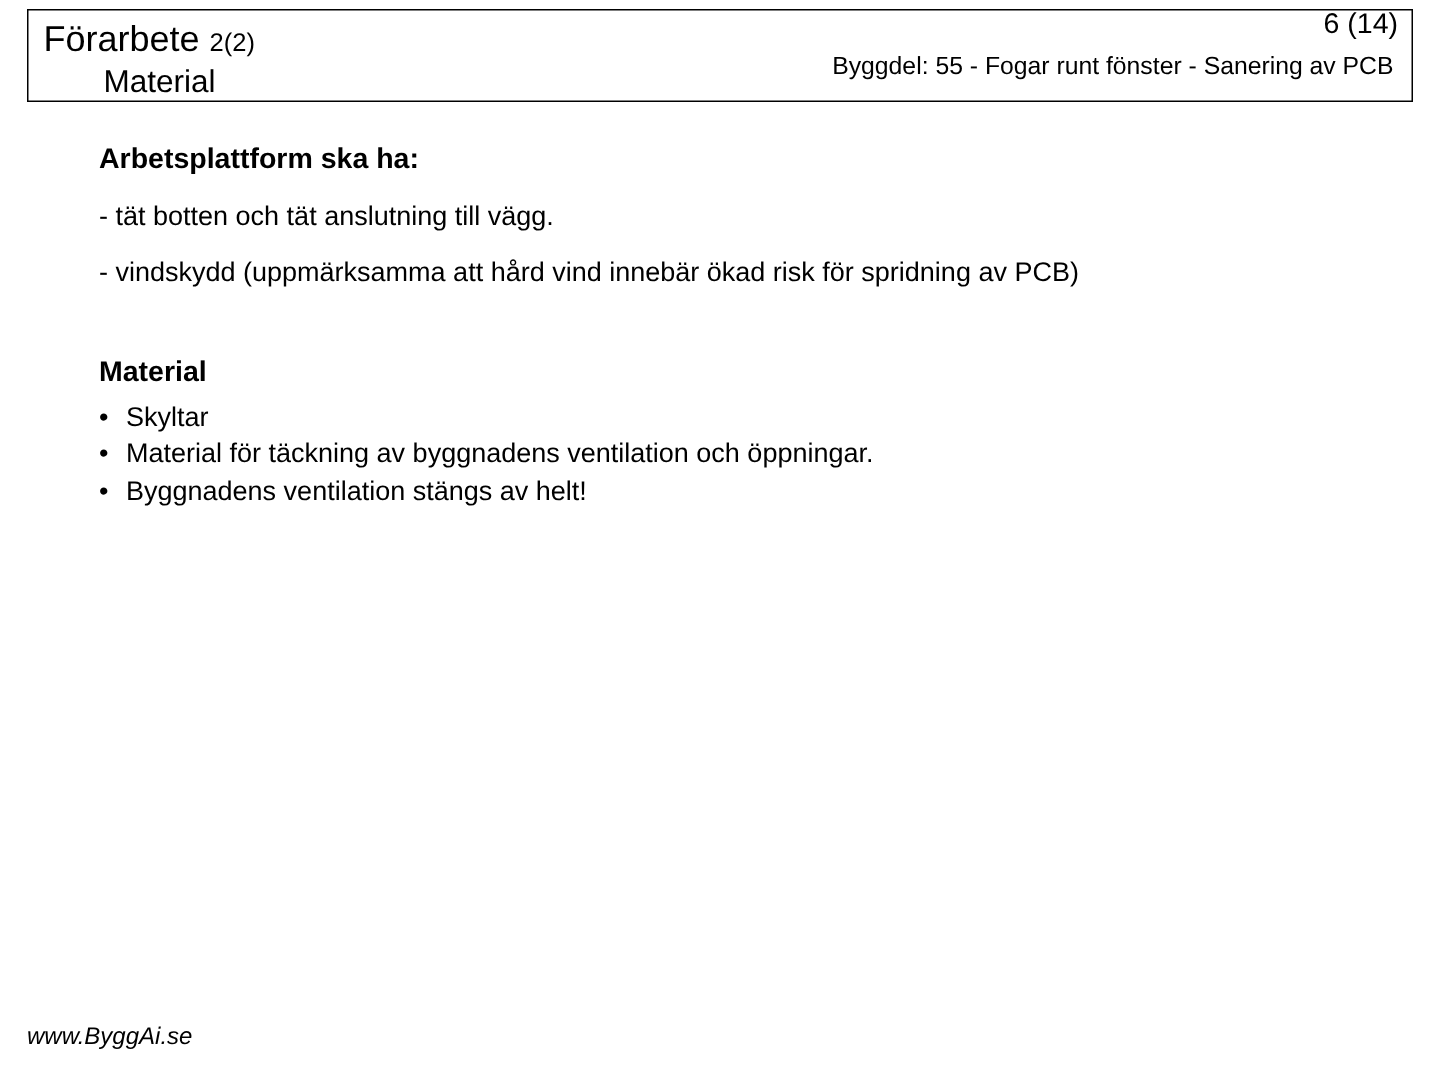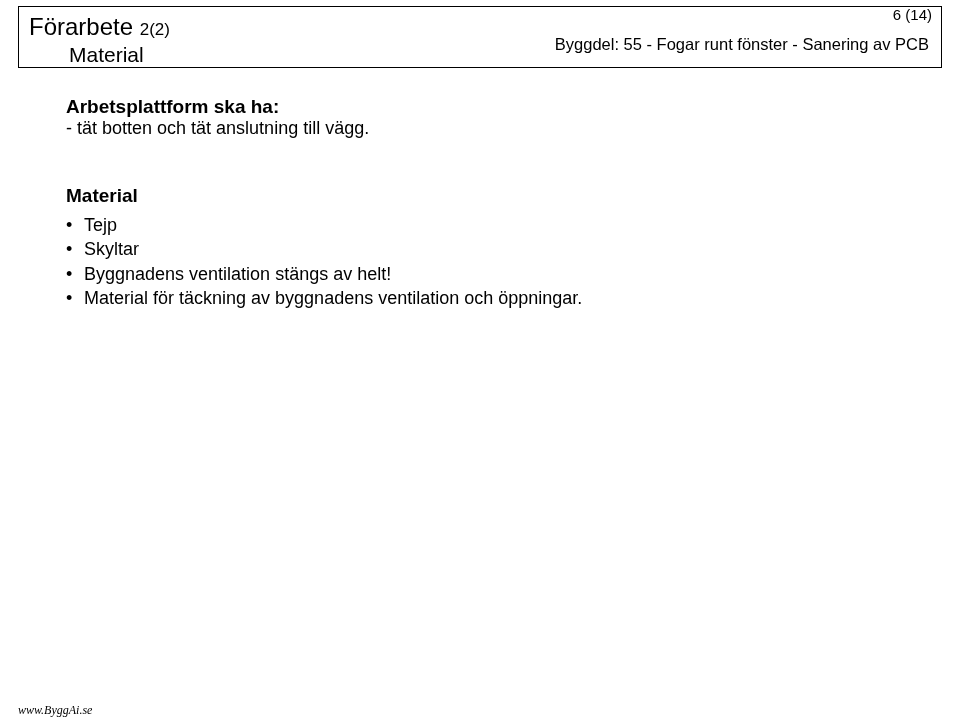--- a/index.html
+++ b/index.html
@@ -39,32 +39,32 @@
   .header-right {
     padding: 4px 12px 0 0;
     font-size: 16.5px;
     white-space: nowrap;
     margin-top: 24px;
   }
   .page-num {
     position: absolute;
     top: 6px;
     right: 28px;
-    font-size: 15px;
+    font-size: 19px;
   }
   .content {
     padding: 28px 0 0 66px;
   }
   .h-bold {
     font-size: 19px;
     font-weight: bold;
   }
   .body-line {
     font-size: 18px;
-    margin-top: 0;
+    margin-top: 16px;
   }
   .section {
     margin-top: 46px;
   }
   ul.bullets {
     list-style: none;
     margin-top: 6px;
   }
   ul.bullets li {
     font-size: 18px;
@@ -74,24 +74,23 @@
   }
   ul.bullets li::before {
     content: "•";
     position: absolute;
     left: 0;
     top: 0;
   }
   .footer {
     position: absolute;
     left: 18px;
-    bottom: 1px;
-    font-size: 12px;
+    bottom: 18px;
+    font-size: 16px;
     font-style: italic;
-    font-family: Liberation Serif, serif;
   }
 </style>
 </head>
 <body>
 
 <div class="page-num">6 (14)</div>
 
 <div class="header-box">
   <div class="header-left">
     <div class="header-title">
@@ -100,26 +99,26 @@
     </div>
     <div class="header-subtitle">Material</div>
   </div>
   <div class="header-right">Byggdel: 55 - Fogar runt fönster - Sanering av PCB</div>
 </div>
 
 <div class="content">
 
   <div class="h-bold">Arbetsplattform ska ha:</div>
   <div class="body-line">- tät botten och tät anslutning till vägg.</div>
+  <div class="body-line">- vindskydd (uppmärksamma att hård vind innebär ökad risk för spridning av PCB)</div>
 
   <div class="section">
     <div class="h-bold">Material</div>
     <ul class="bullets">
-      <li>Tejp</li>
       <li>Skyltar</li>
+      <li>Material för täckning av byggnadens ventilation och öppningar.</li>
       <li>Byggnadens ventilation stängs av helt!</li>
-      <li>Material för täckning av byggnadens ventilation och öppningar.</li>
     </ul>
   </div>
 
 </div>
 
 <div class="footer">www.ByggAi.se</div>
 
 </body></html>

